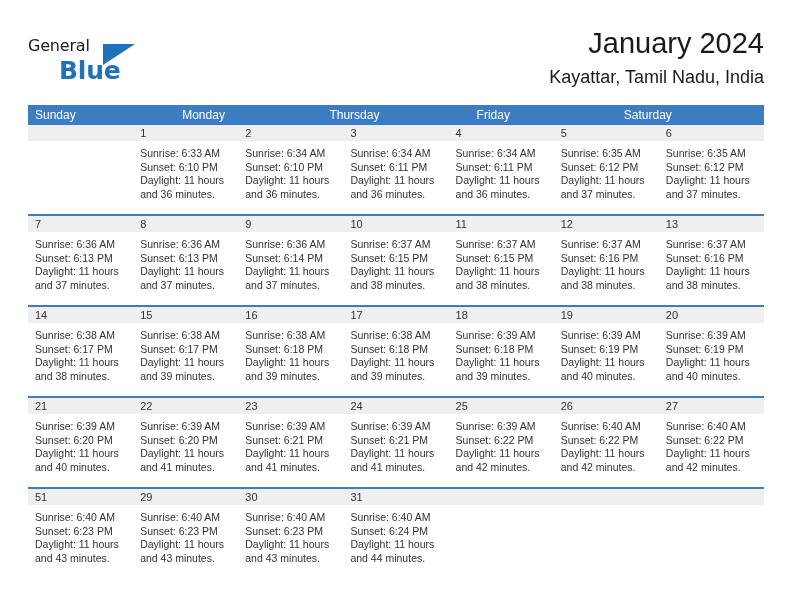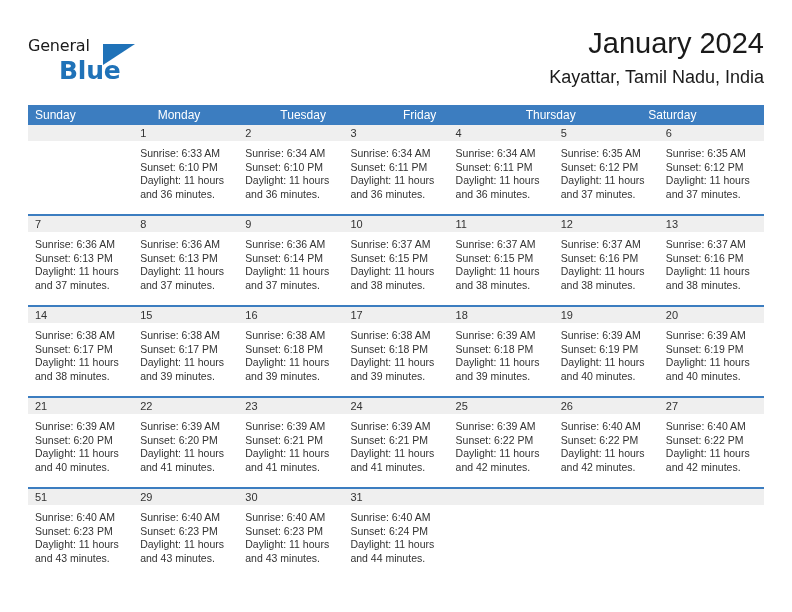--- a/index.html
+++ b/index.html
@@ -180,23 +180,22 @@
       <div class="cal-title">January 2024</div>
       <div class="cal-subtitle">Kayattar, Tamil Nadu, India</div>
     </div>
 
   </div>
 
   <div class="calendar">
     <div class="weekday-row" id="weekday-row">
         <div class="weekday-cell">Sunday</div>
         <div class="weekday-cell">Monday</div>
-        <div class="weekday-cell">Tuesday</div>
+        <div class="weekday-cell">Thursday</div>
         <div class="weekday-cell">Friday</div>
-        <div class="weekday-cell">Thursday</div>
         <div class="weekday-cell">Saturday</div>
       </div>
     <div id="weeks-container">
         <div class="week-row">
           <div class="daynum-band"></div>
           <div class="day-cell empty"></div>
           <div class="day-cell">
             <div class="daynum">1</div>
             <div class="day-info">
               <div>Sunrise: 6:33 AM</div>

